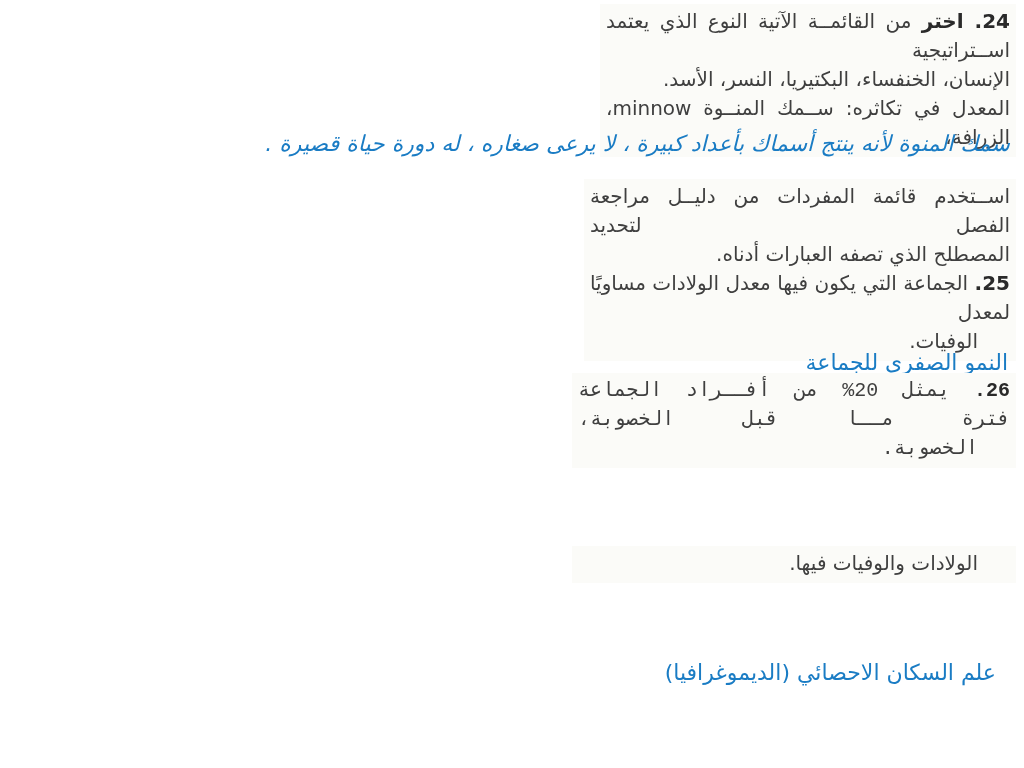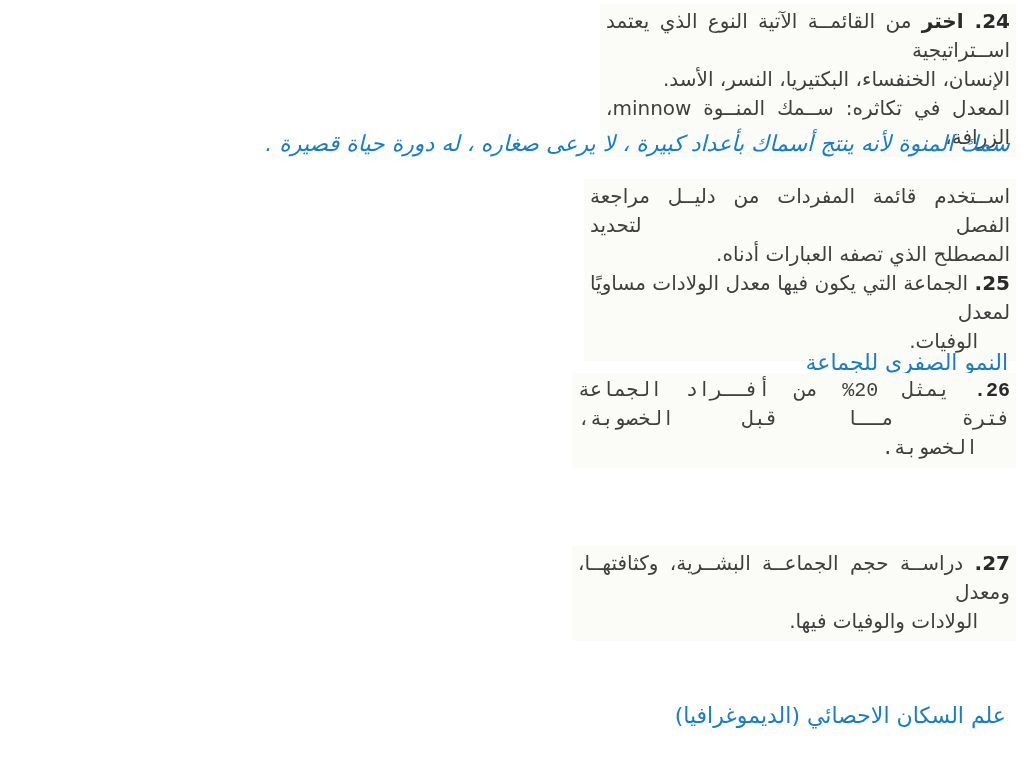--- a/index.html
+++ b/index.html
@@ -58,19 +58,18 @@
 
   <div class="answer" style="top:348px; right:16px;">النمو الصفري للجماعة</div>
 
   <div class="scan" style="top:373px; right:8px; width:444px;font-family:Liberation Mono, monospace;">
     <div class="sline just"><span class="b">26.</span><span> يمثل 20% من أفــراد الجماعة فترة مــا قبل الخصوبة،</span></div>
     <div class="sline last ind"><span>الخصوبة.</span></div>
   </div>
 
 
   <div class="scan" style="top:546px; right:8px; width:444px;">
-    <div class="sline just"><span class="b">27.</span><span> دراســة حجم الجماعــة البشــرية، وكثافتهــا، ومعدل</span></div>
     <div class="sline last ind"><span>الولادات والوفيات فيها.</span></div>
   </div>
 
-  <div class="answer" style="top:658px; right:18px;margin-top:43px;">علم السكان الاحصائي (الديموغرافيا)</div>
+  <div class="answer" style="top:658px; right:28px;">علم السكان الاحصائي (الديموغرافيا)</div>
 
 </div>
 
 </body></html>

